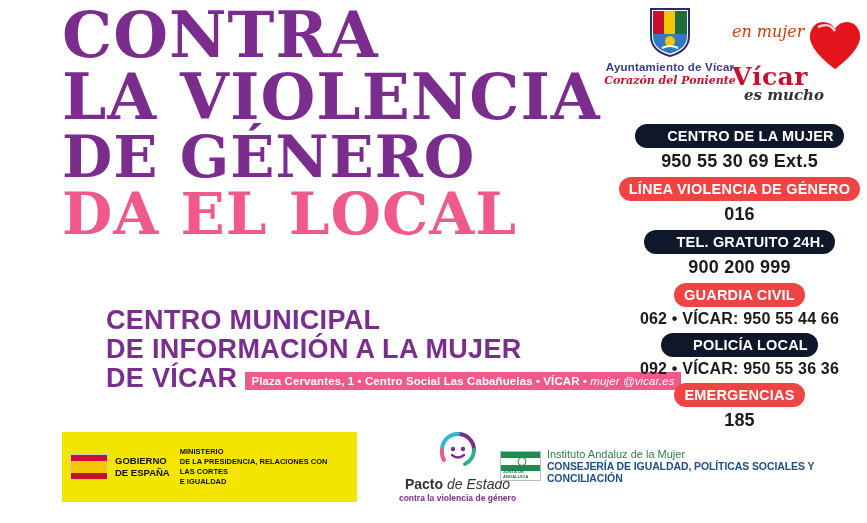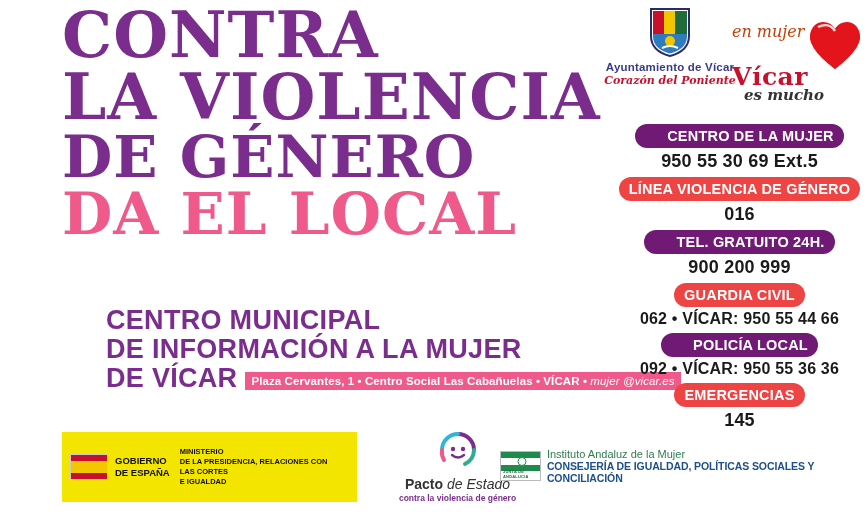--- a/index.html
+++ b/index.html
@@ -182,21 +182,21 @@
     font-family: "Liberation Sans", sans-serif;
     font-weight: bold;
     font-size: 14.5px;
     color: #ffffff;
     padding: 4px 10px 4px 10px;
     border-radius: 12px;
     display: inline-block;
     letter-spacing: 0.2px;
     white-space: nowrap;
   }
-  .lbl-pink { background: #701a75; padding-left: 32px; }
+  .lbl-pink { background: #0f172a; padding-left: 32px; }
   .lbl-purple { background: #ef4444; }
   .phone-number {
     font-family: "Liberation Sans", sans-serif;
     font-weight: bold;
     font-size: 18px;
     color: #1a1a1a;
     margin: 3px 0 5px 0;
     letter-spacing: 0.2px;
     white-space: nowrap;
   }
@@ -389,21 +389,21 @@
       <div class="phone-number small">062 • VÍCAR: 950 55 44 66</div>
     </div>
 
     <div class="phone-row">
       <div class="phone-label lbl-pink">POLICÍA LOCAL</div>
       <div class="phone-number small">092 • VÍCAR: 950 55 36 36</div>
     </div>
 
     <div class="phone-row">
       <div class="phone-label lbl-purple">EMERGENCIAS</div>
-      <div class="phone-number">145</div>
+      <div class="phone-number">185</div>
     </div>
 
   </div>
 
   <div class="footer">
 
     <div class="gob-box">
       <div class="gob-flag"></div>
       <div class="gob-text1">
         <div>GOBIERNO</div>

